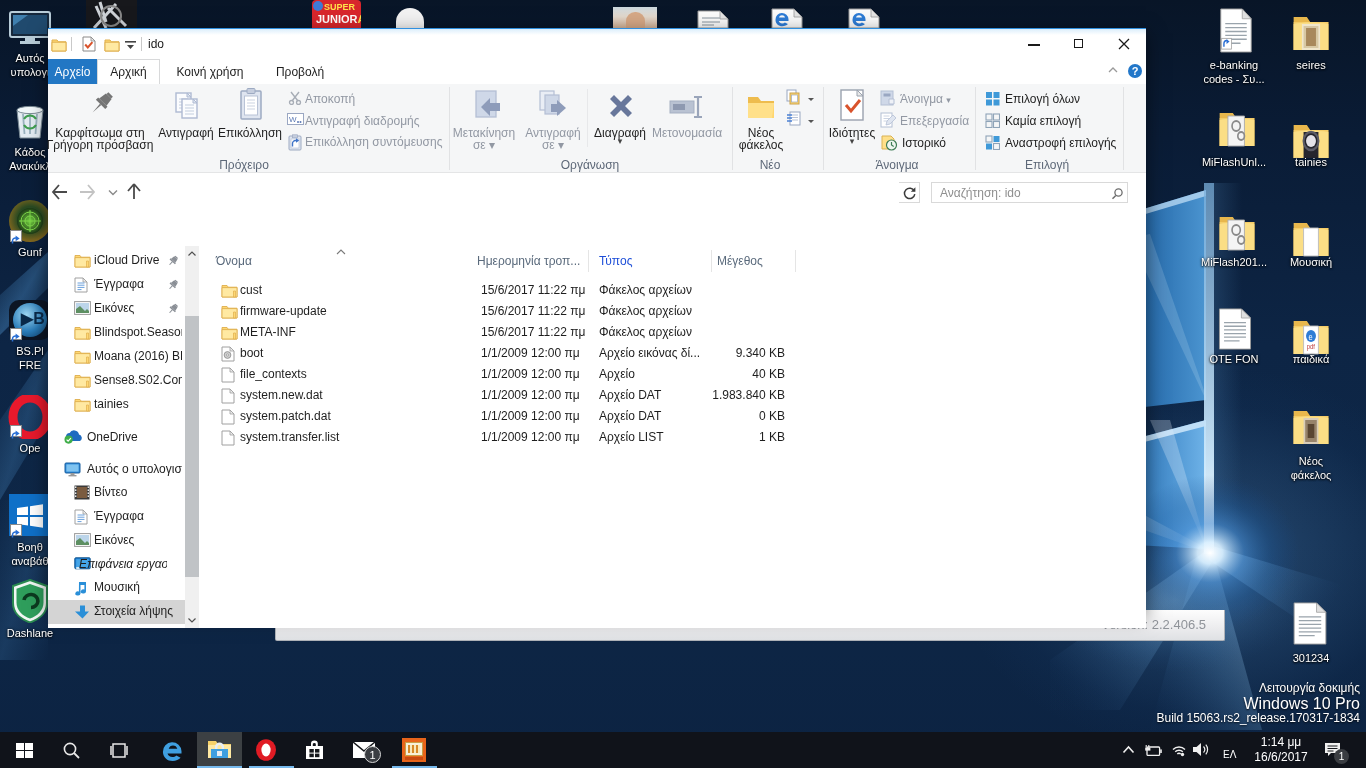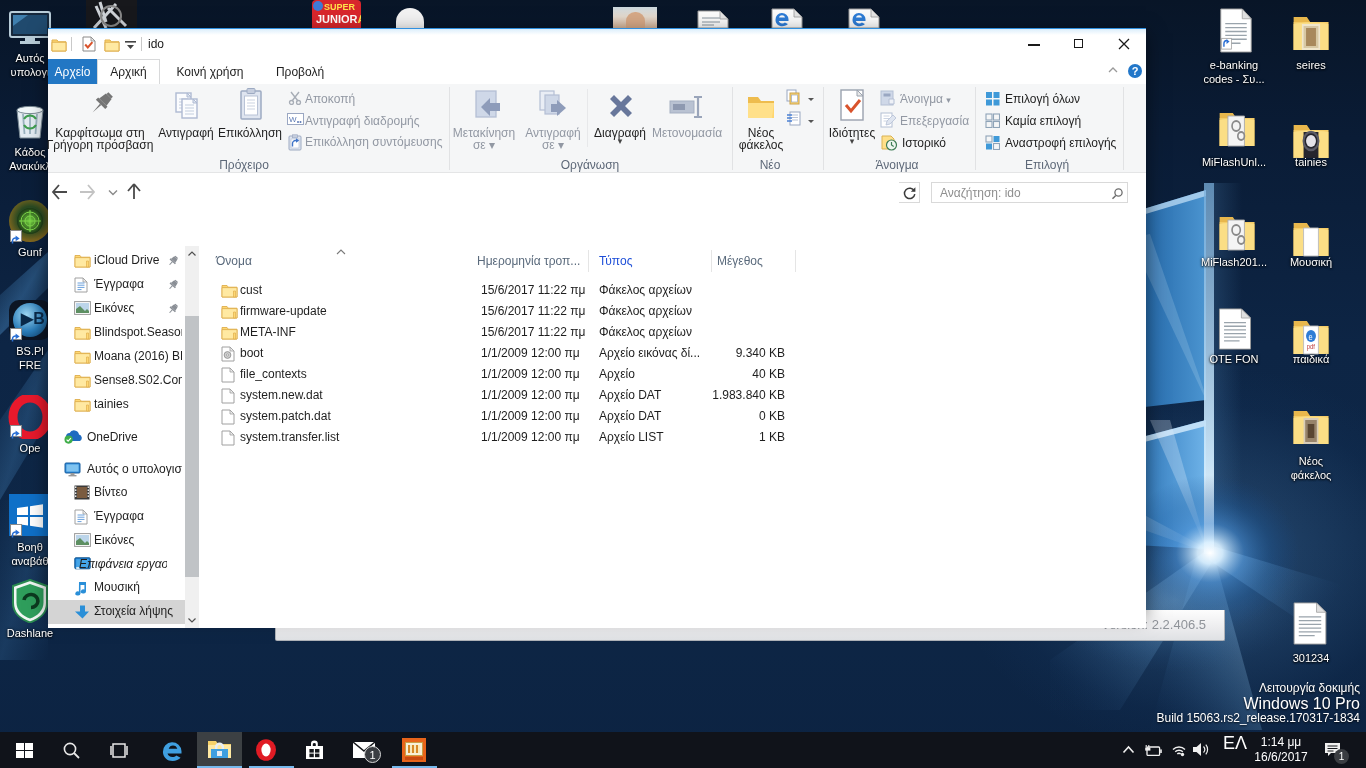--- a/index.html
+++ b/index.html
@@ -854,21 +854,21 @@
       </g>
 <circle cx="11.5" cy="11.5" r="1.7" fill="#f0f0f0"></circle>
     </svg>
 <svg class="abs" style="left:1192px;top:10px" width="18" height="15" viewBox="0 0 18 15">
 <path d="M1 5 h3.5 L9 1 v13 L4.5 10 H1 Z" fill="#f0f0f0"></path>
 <g fill="none" stroke="#f0f0f0" stroke-width="1.2">
         <path d="M11.5 4.5 a4.5 4.5 0 0 1 0 6"></path>
         <path d="M13.8 2.6 a7.6 7.6 0 0 1 0 9.8"></path>
       </g>
     </svg>
-<div class="tbtxt" style="left:1223px;top:1px;font-size:18px;">ΕΛ</div>
+<div class="tbtxt" style="left:1223px;top:17px;font-size:10px;">ΕΛ</div>
 <div class="tbtxt" style="left:1250px;top:3px;width:62px;text-align:center;font-size:12px;">1:14 μμ</div>
 <div class="tbtxt" style="left:1248px;top:18px;width:66px;text-align:center;font-size:12px;">16/6/2017</div>
 <svg class="abs" style="left:1324px;top:10px" width="17" height="15" viewBox="0 0 17 15">
 <path d="M1 1 h15 v10 h-9 l-3 3 v-3 H1 Z" fill="#f0f0f0"></path>
 <path d="M3.5 4 h10 M3.5 6.5 h10 M3.5 9 h6" stroke="#16181c" stroke-width="1.1"></path>
     </svg>
 <div class="abs" style="left:1334px;top:17px;width:15px;height:15px;border-radius:50%;background:#3a3d42;color:#fff;font-size:10px;text-align:center;line-height:15px;">1</div>
 </div>
 
 </body></html>

